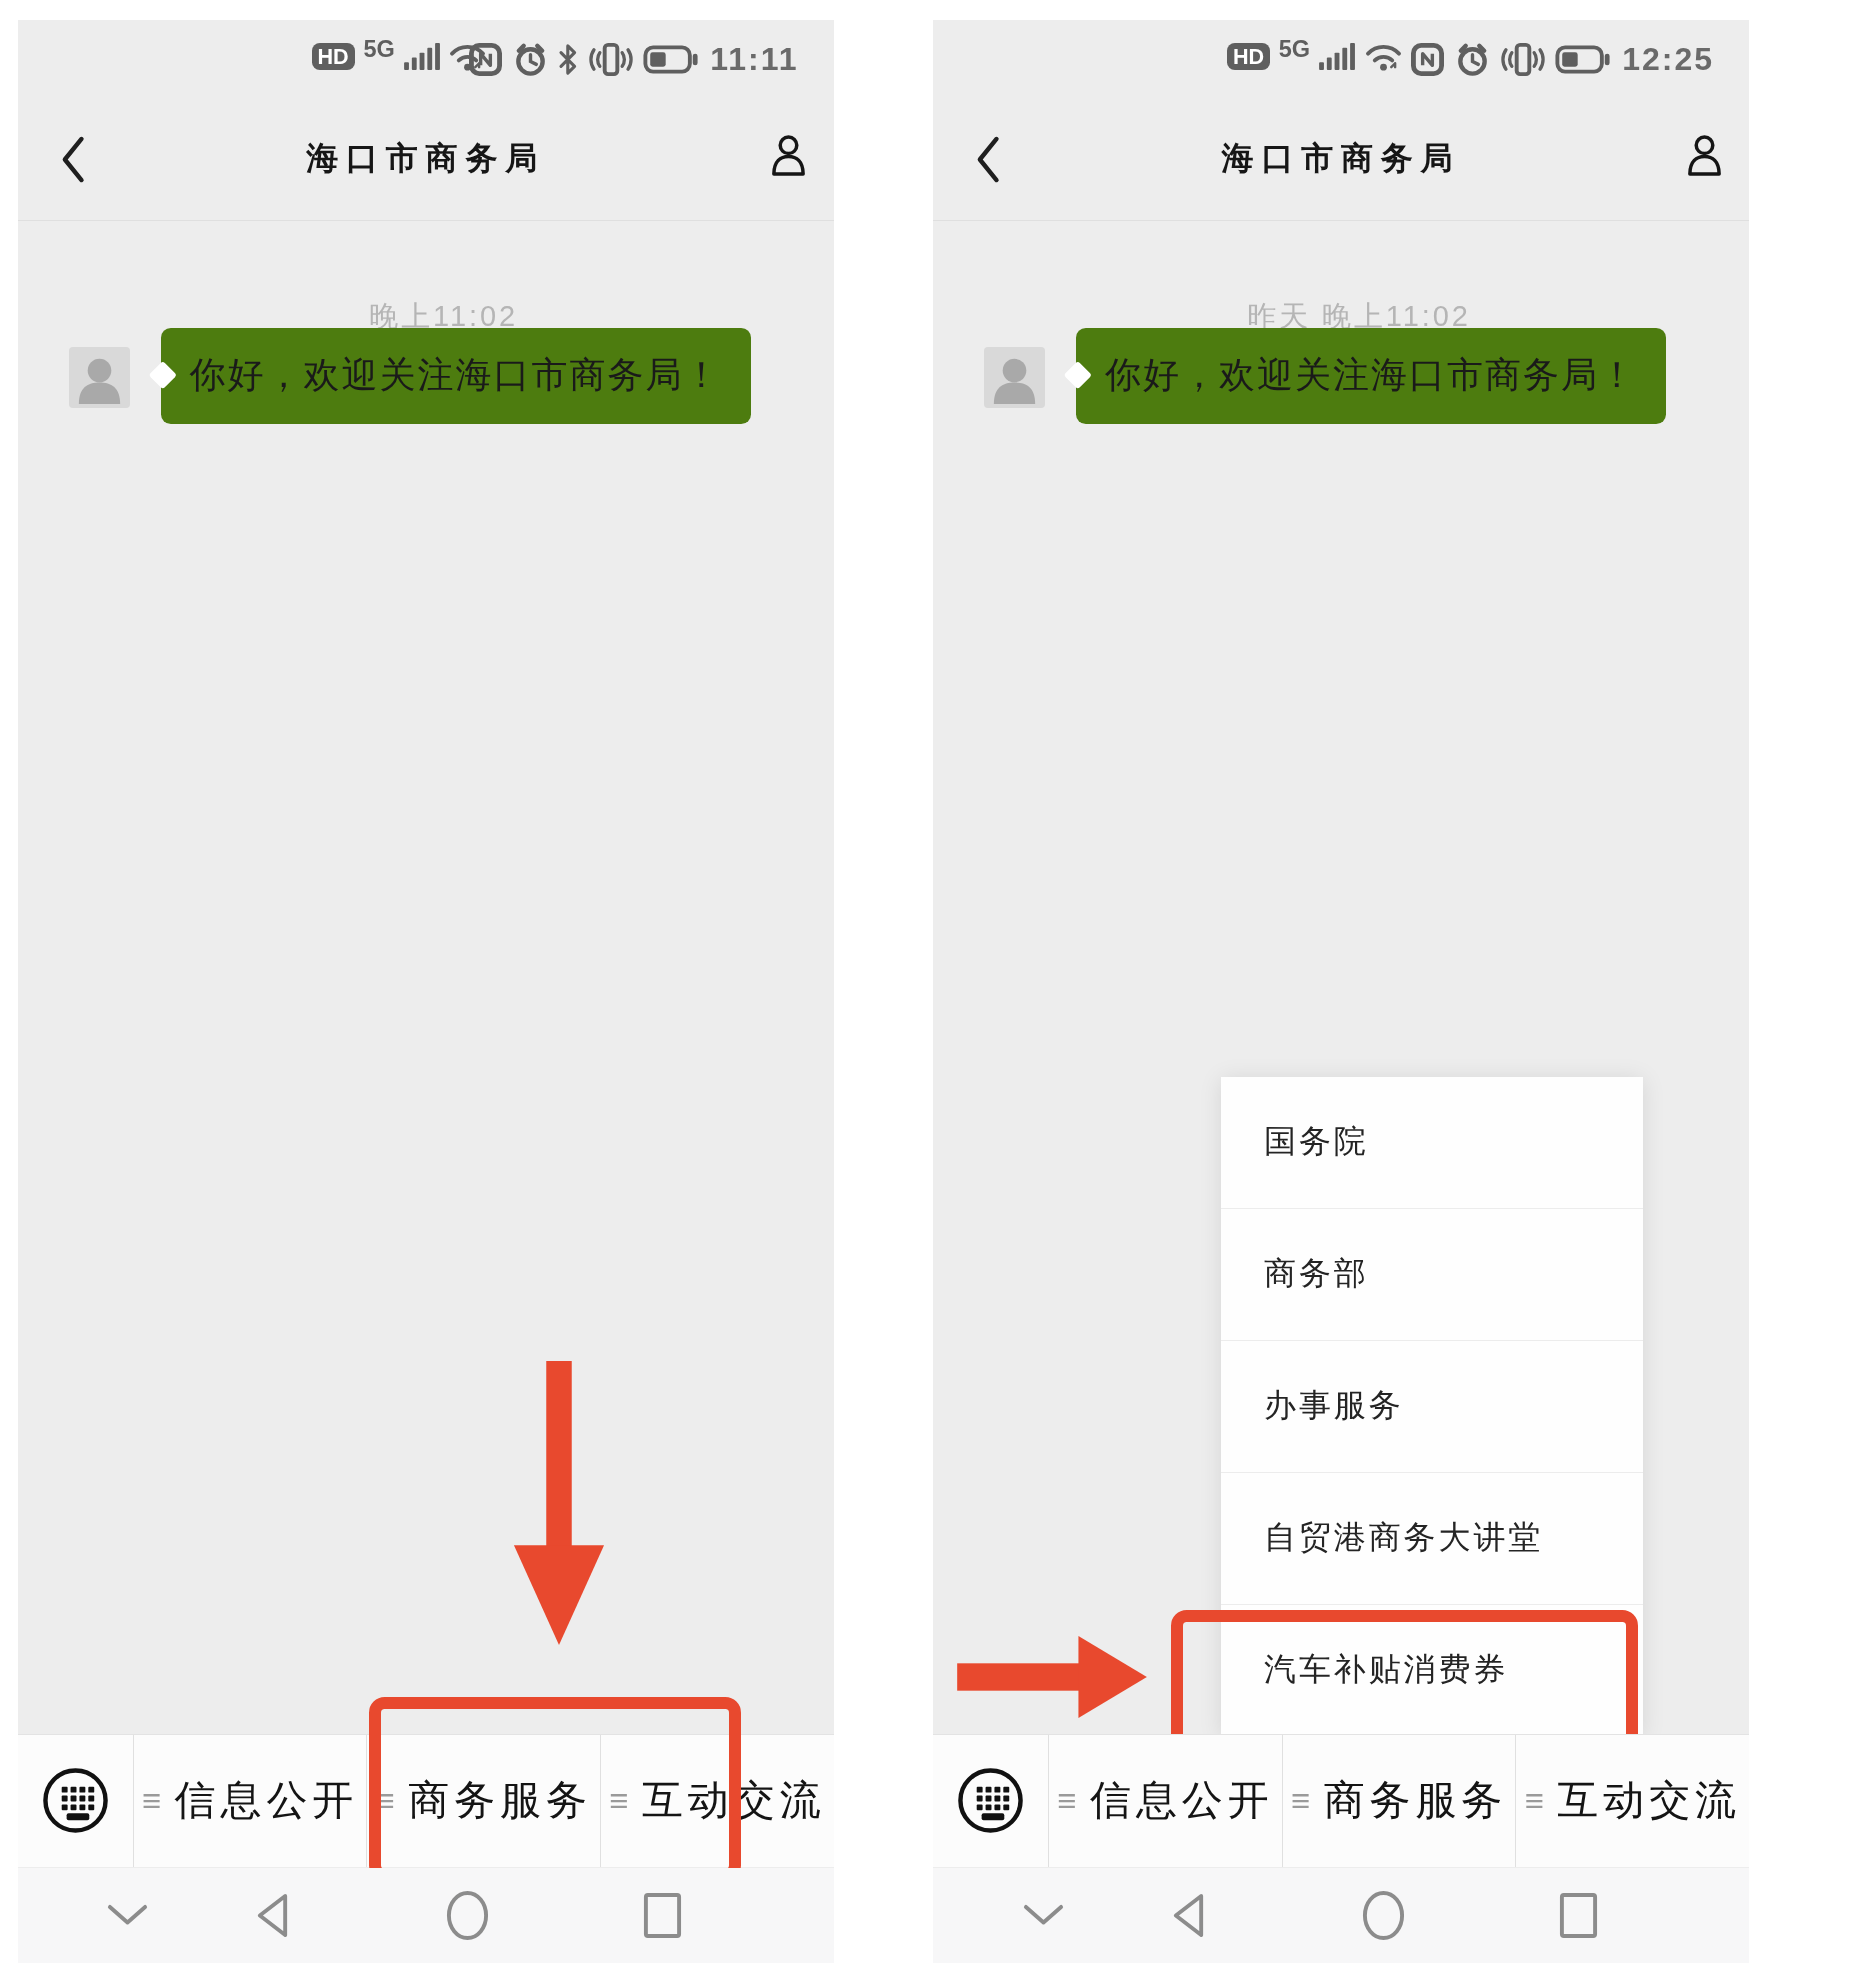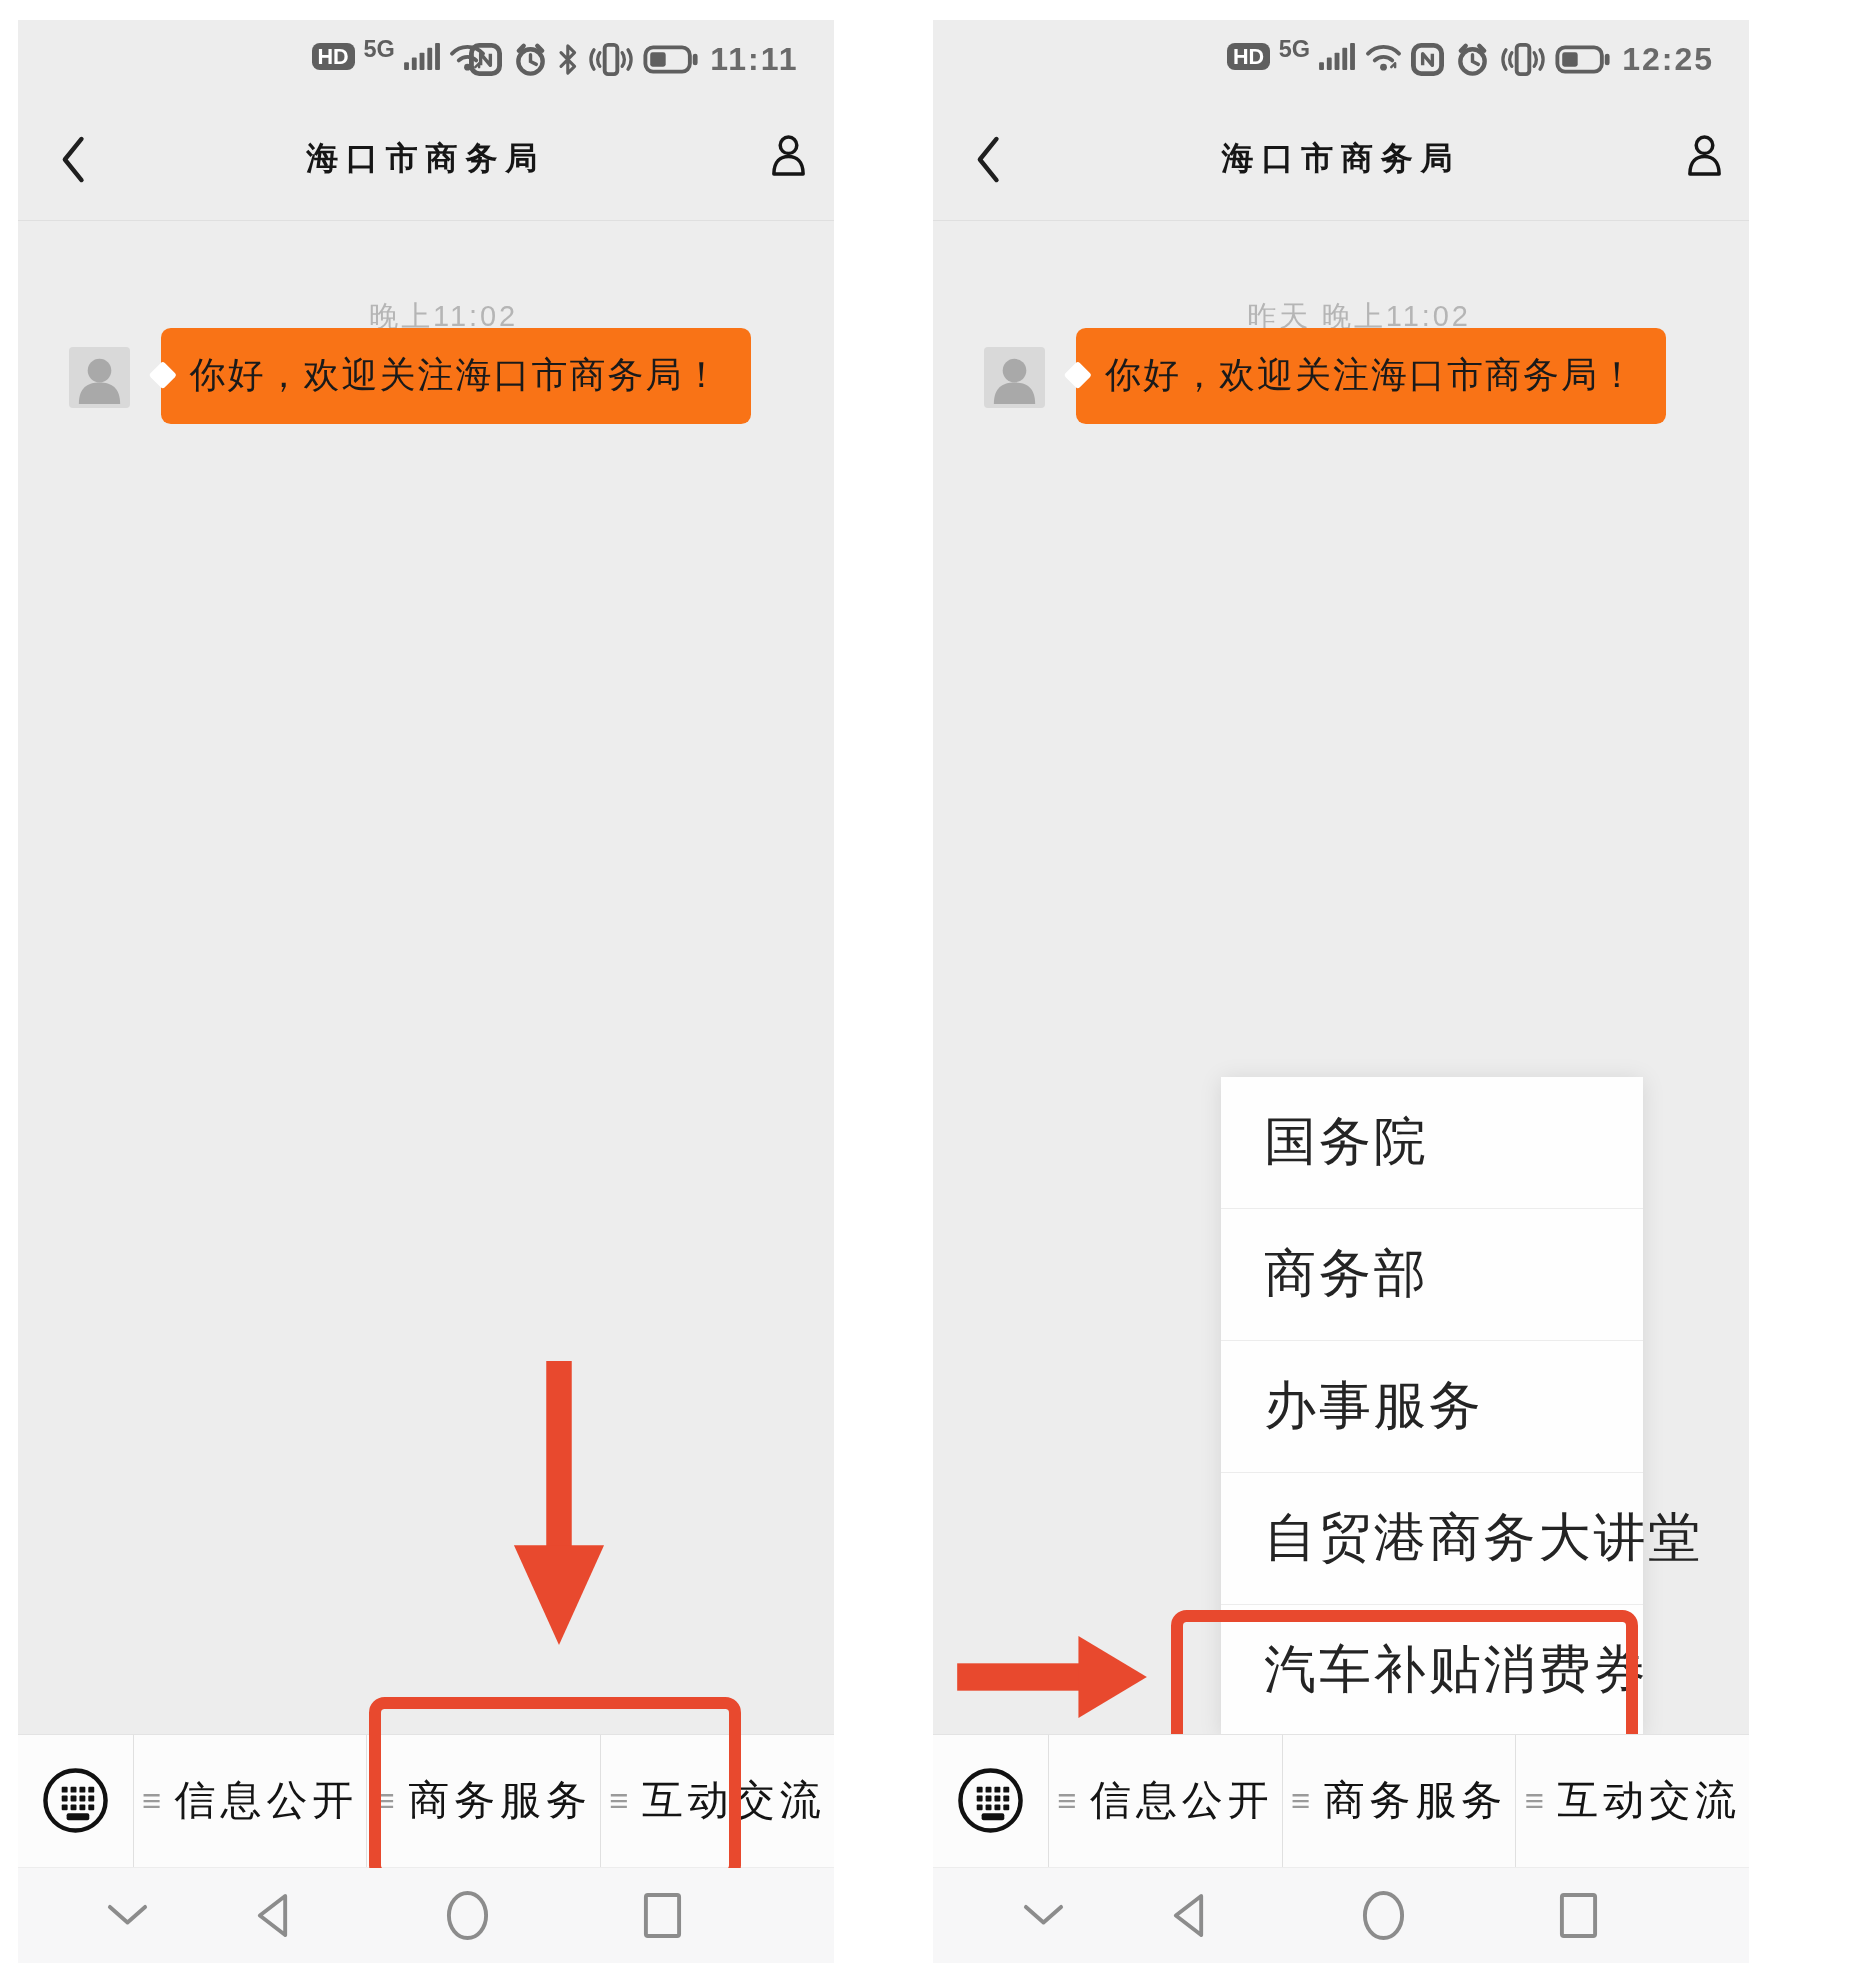--- a/index.html
+++ b/index.html
@@ -32,21 +32,21 @@
   .back{position:absolute;left:41px;top:37px;}
   .title{position:absolute;left:0;right:0;top:0;height:123px;display:flex;align-items:center;justify-content:center;
          font-size:32px;font-weight:bold;letter-spacing:7.8px;color:#161616;}
   .contact{position:absolute;right:25.5px;top:35px;}
 
   
   .chat-timestamp{position:absolute;top:277px;left:0;right:0;text-align:center;
                   font-size:29px;color:#b5b5b5;letter-spacing:2.9px;padding-left:36px;}
   .msg-row{position:absolute;top:308px;left:0;right:0;height:98px;}
   .avatar{position:absolute;left:51px;top:19.6px;width:61px;height:61px;background:#d9d9d9;border-radius:3.9px;}
-  .bubble{position:absolute;left:143px;top:0;height:96px;max-width:647px;background:#f97316;border-radius:9.8px;
+  .bubble{position:absolute;left:143px;top:0;height:96px;max-width:647px;background:#4d7c0f;border-radius:9.8px;
           display:flex;align-items:center;padding:0 29px;font-size:36px;letter-spacing:2px;color:#1a1a1a;white-space:nowrap;}
   .bubble::before{content:"";position:absolute;left:-7.8px;top:37px;width:19.6px;height:19.6px;background:#ffffff;
                   transform:rotate(45deg);border-radius:2.9px;}
 
   
   .menubar{position:absolute;left:0;top:1714px;right:0;height:133px;background:#fcfcfc;
            border-top:1px solid #e3e3e3;display:flex;align-items:stretch;}
   .kbd-cell{width:115px;display:flex;align-items:center;justify-content:center;}
   .menu-items{flex:1;display:flex;}
   .menu-item{flex:1;display:flex;align-items:center;justify-content:center;gap:13.7px;position:relative;}
@@ -57,21 +57,21 @@
 
   
   .navbar{position:absolute;left:0;top:1848px;right:0;height:95px;background:#f7f7f8;}
   .nav-ic{position:absolute;top:0;height:95px;display:flex;align-items:center;justify-content:center;width:78px;transform:translateX(-50%);}
   .nav-hide{left:110px;} .nav-back{left:255px;} .nav-home{left:450px;} .nav-recent{left:645px;}
 
   
   .popup{position:absolute;left:288px;top:1057px;width:422px;height:659px;background:#fefefe;
          box-shadow:0 2px 21.6px rgba(0,0,0,0.10);display:flex;flex-direction:column;}
   .popup-row{flex:1;display:flex;align-items:center;padding-left:43px;
-             font-size:52px;letter-spacing:2.9px;color:#242424;white-space:nowrap;}
+             font-size:32px;letter-spacing:2.9px;color:#242424;white-space:nowrap;}
   .popup-row + .popup-row{border-top:1px solid #ececec;}
 
   
   .hl-box{position:absolute;border:12.7px solid var(--red);border-radius:15.7px;background:transparent;}
   .hl-box.menu-box{left:351px;top:1677px;width:372px;height:184px;}
   .hl-box.coupon-box{left:238px;top:1590px;width:467px;height:161px;}
   .arrow-down{position:absolute;left:492px;top:1341px;}
   .arrow-right{position:absolute;left:23.5px;top:1613px;}
 </style>
 </head>

